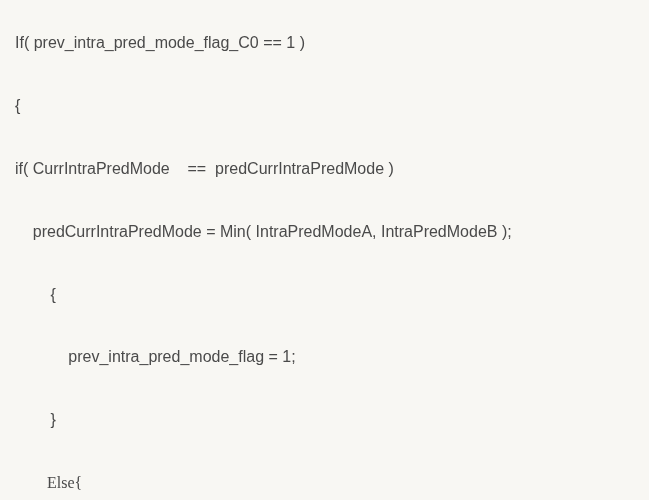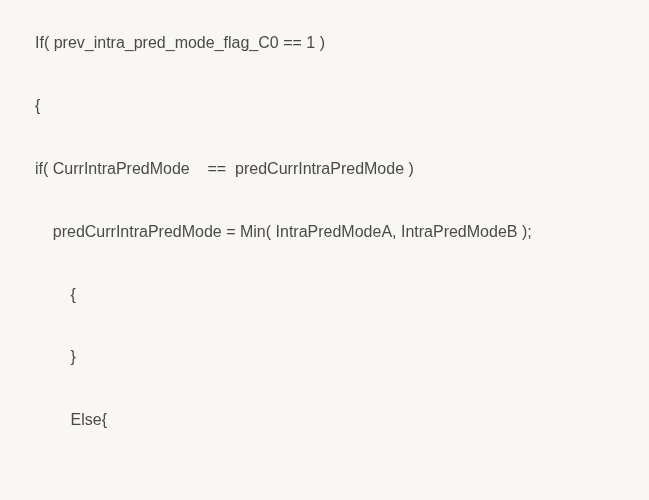--- a/index.html
+++ b/index.html
@@ -16,33 +16,34 @@
     }
     .code-block {
       padding: 10px 15px 10px 15px;
       line-height: 1.4;
       white-space: pre;
       font-family: Arial, Helvetica, sans-serif;
     }
     .line {
       display: block;
       margin-bottom: 18px;
-      margin-left: 20px;
     }
     .line:last-child {
       margin-bottom: 0;
+      font-family: Liberation Serif, serif;
     }
   </style>
 </head>
 <body>
 
 <div class="code-block">
 <span class="line">If( prev_intra_pred_mode_flag_C0 == 1 )</span>
 <span class="line">{</span>
 <span class="line">if( CurrIntraPredMode    ==  predCurrIntraPredMode )</span>
 <span class="line">    predCurrIntraPredMode = Min( IntraPredModeA, IntraPredModeB );</span>
 <span class="line">        {</span>
+<span class="line">            prev_intra_pred_mode_flag = 1;</span>
 <span class="line">        }</span>
 <span class="line">        Else{</span>
 
 
 
 </div>
 
 </body></html>

